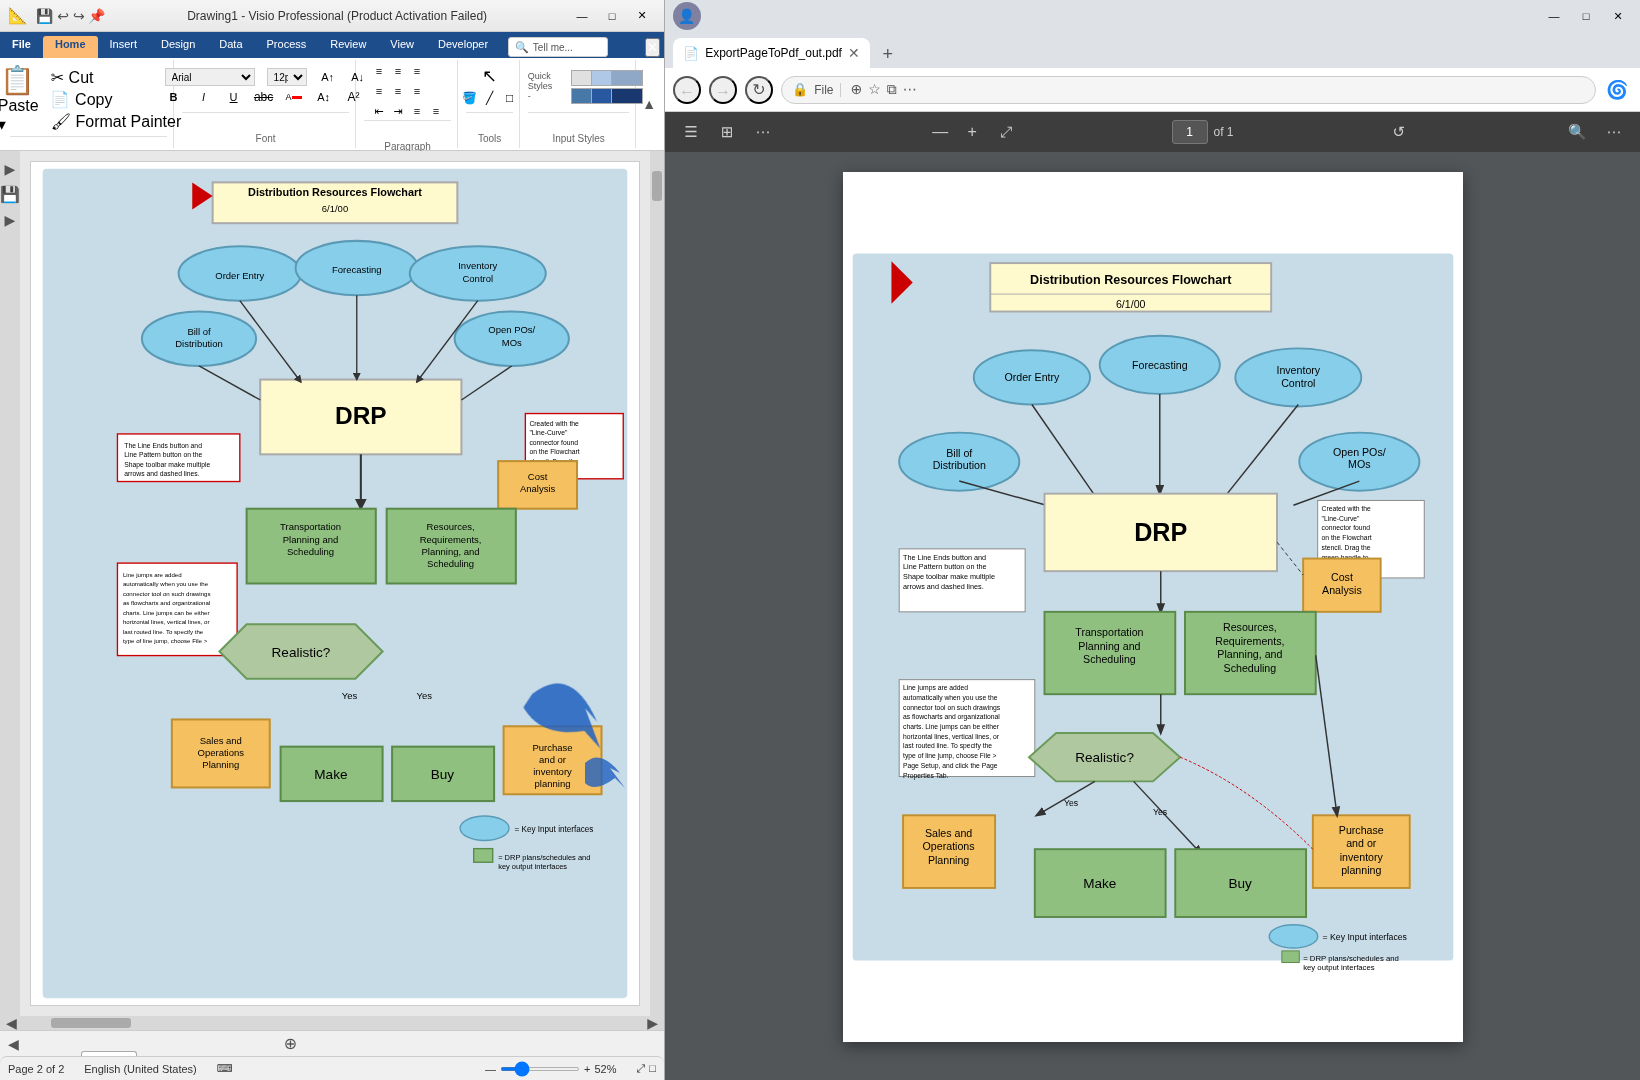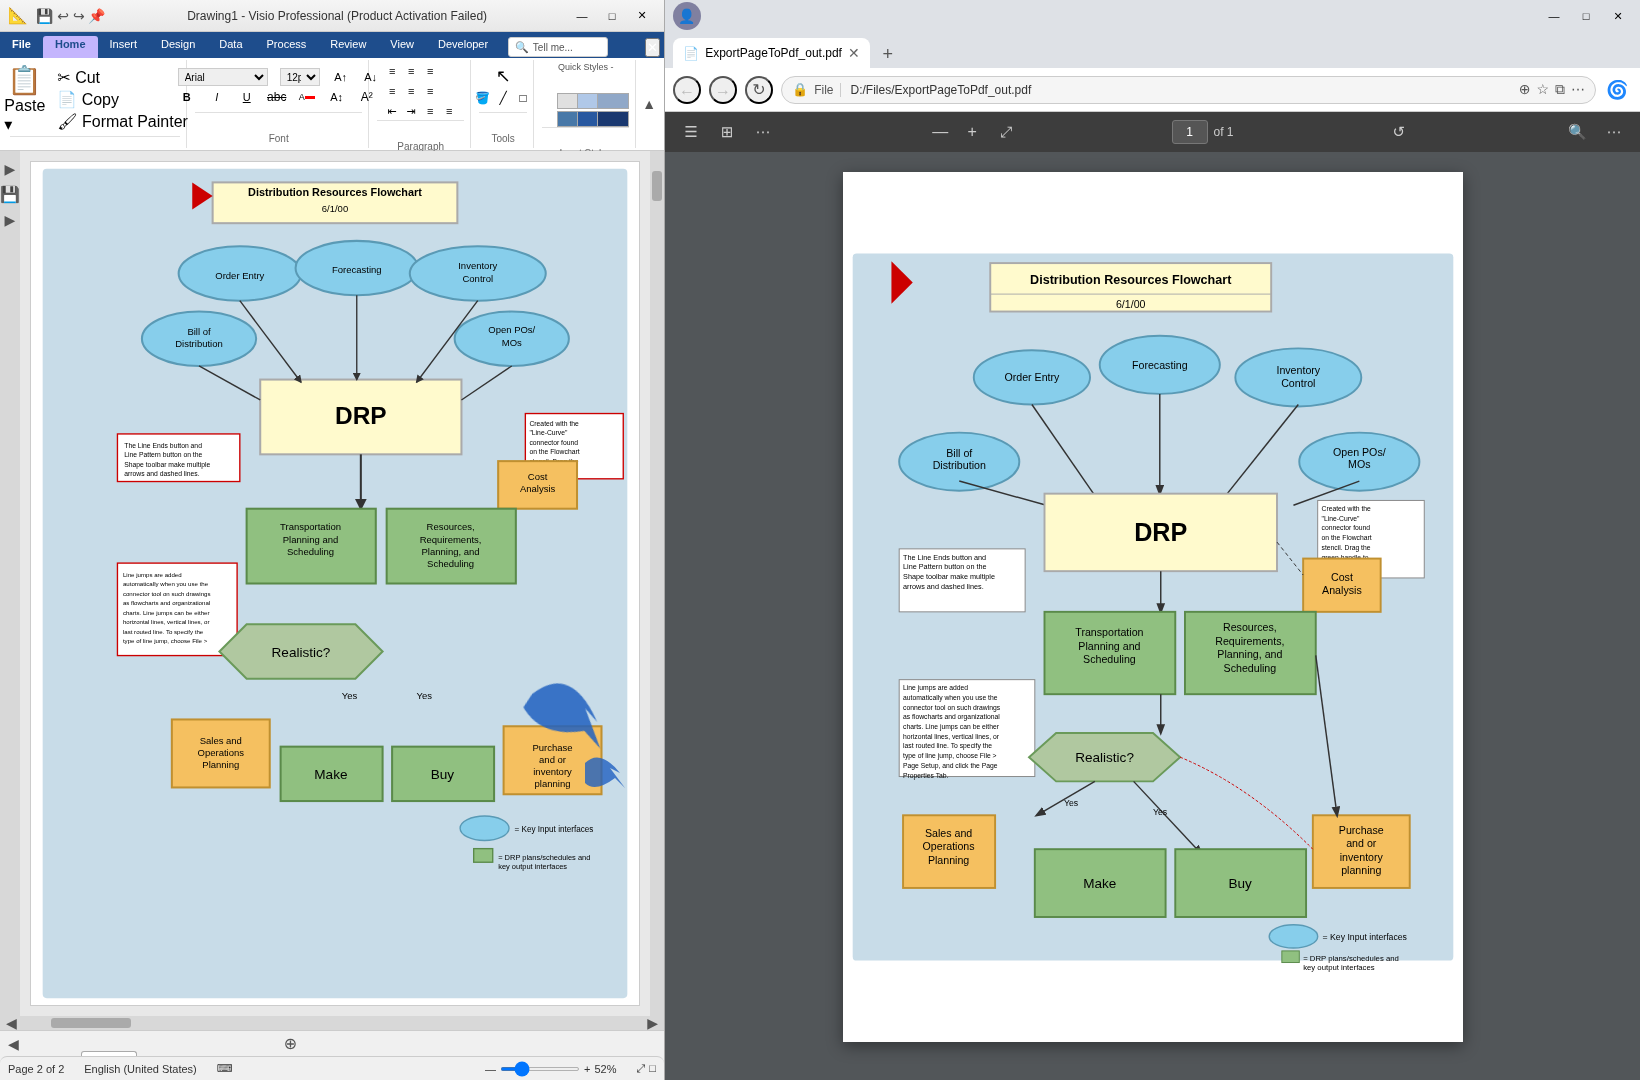--- a/index.html
+++ b/index.html
@@ -44,21 +44,21 @@
       background: #1e4d8c;
       padding-top: 4px;
     }
     .ribbon-tab {
       padding: 2px 12px;
       font-size: 11px;
       color: white;
       cursor: pointer;
       border-radius: 3px 3px 0 0;
     }
-    .ribbon-tab.active { background: #c4b5fd; color: #1e4d8c; font-weight: 600; padding-left: 12px; }
+    .ribbon-tab.active { background: #fdba74; color: #1e4d8c; font-weight: 600; padding-left: 12px; }
     .ribbon-content {
       display: flex;
       align-items: stretch;
       height: 92px;
       padding: 2px 4px;
       background: #fff;
       gap: 2px;
     }
     .ribbon-group {
       display: flex;
@@ -393,21 +393,21 @@
       padding: 2px 6px;
       font-size: 11px;
       color: #555;
       background: white;
       height: 20px;
       min-width: 100px;
     }
 
     .shape-styles-indicator {
       display: flex;
-      flex-direction: column;
+      flex-direction: row;
       gap: 19px;
       align-items: center;
     }
     .style-preview {
       width: 32px; height: 16px;
       border: 1px solid #aaa;
       background: linear-gradient(to right, #e8e8e8, #c0c0c0);
     }
   </style>
 </head>
@@ -751,21 +751,20 @@
     <div class="browser-new-tab">+</div>
   </div>
 
   <div class="browser-address-bar">
     <button class="browser-nav-btn disabled">←</button>
     <button class="browser-nav-btn disabled">→</button>
     <button class="browser-nav-btn">↻</button>
     <div class="address-field">
       <span class="address-lock">🔒</span>
       <span style="color:#555; font-size:12px; border-right:1px solid #ccc; padding-right:6px; margin-right:4px;">File</span>
-      <span class="address-url">D:/Files/ExportPageToPdf_out.pdf</span>
       <div class="address-icons">
         <span class="addr-icon">⊕</span>
         <span class="addr-icon">☆</span>
         <span class="addr-icon">⧉</span>
         <span class="addr-icon">⋯</span>
       </div>
     </div>
     <div class="browser-ext-icons">
       <div class="ext-icon" style="font-size:18px; color:#0078d4;">🌀</div>
     </div>

